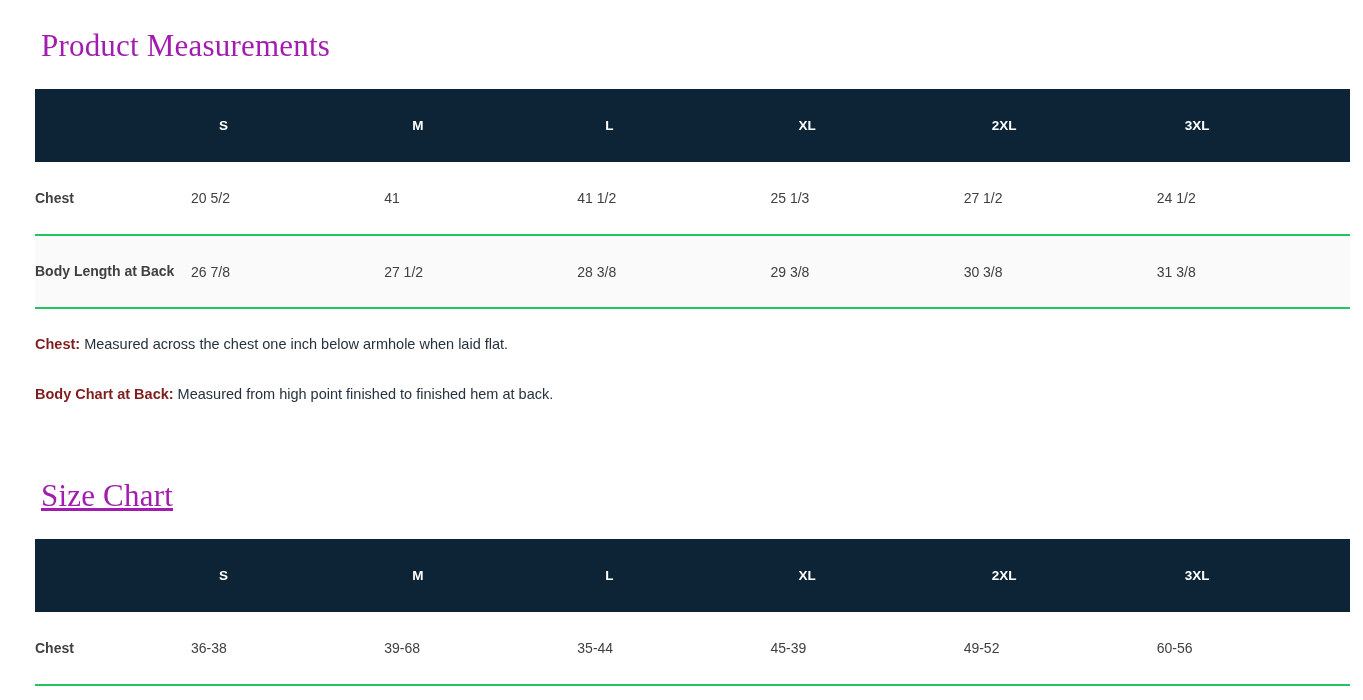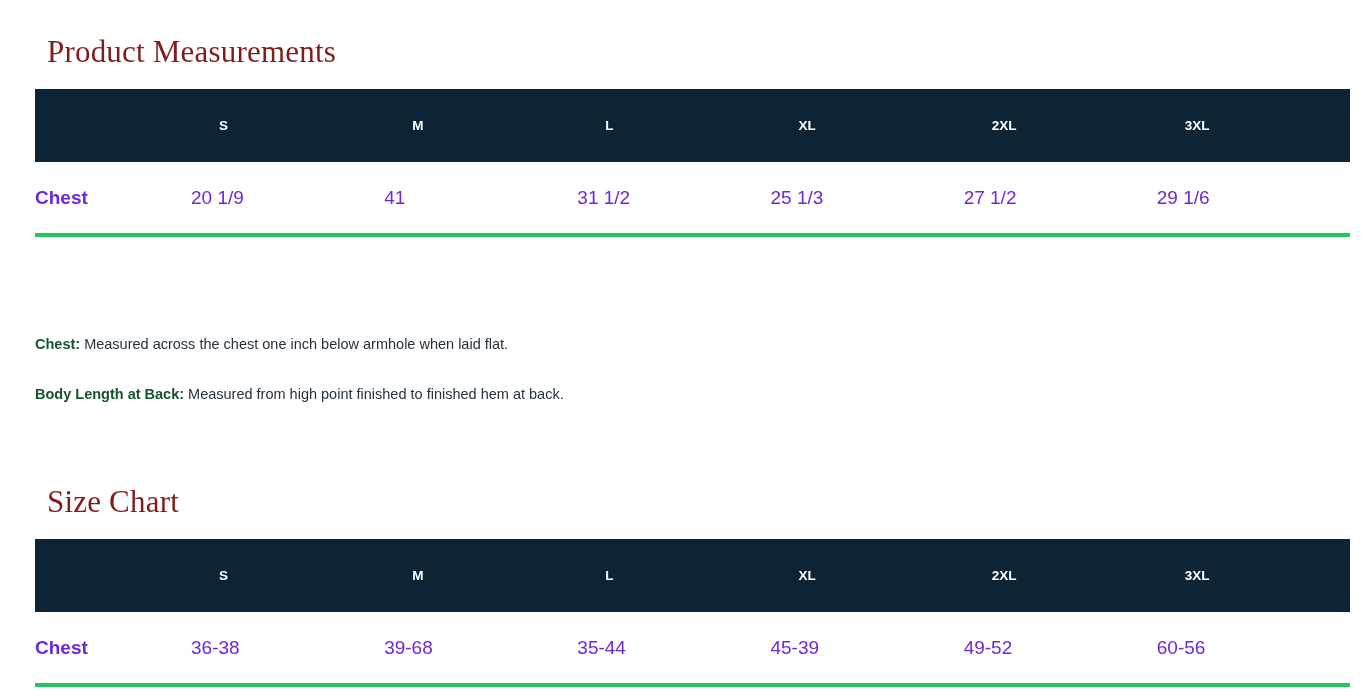--- a/index.html
+++ b/index.html
@@ -17,36 +17,37 @@
     position: relative;
     width: 1363px;
     height: 700px;
     background: #ffffff;
   }
 
   .section-title {
     font-family: "Liberation Serif", serif;
     font-size: 31px;
     font-weight: 400;
-    color: #7f1d1d;
+    color: #a21caf;
     letter-spacing: 0.2px;
-    margin: 12px;
+    margin: 6px;
     padding: 0;
   }
 
   .title-measurements {
     position: absolute;
     left: 35px;
     top: 22px;
   }
 
   .title-sizechart {
     position: absolute;
     left: 35px;
     top: 472px;
+    text-decoration: underline;
   }
 
   table.meas {
     border-collapse: collapse;
     width: 1315px;
     table-layout: fixed;
   }
 
   table.meas thead th {
     background: #0d2436;
@@ -60,26 +61,26 @@
   }
 
   thead th.rowlabel-col {
     background: #ffffff;
     width: 156px;
   }
 
   thead th .hcell { padding-left: 28px; }
 
   table.meas tbody td {
-    font-size: 19px;
-    color: #6d28d9;
+    font-size: 14px;
+    color: #404040;
     padding: 0;
     height: 73px;
     vertical-align: middle;
-    border-bottom: 4px solid #22c55e;
+    border-bottom: 2px solid #22c55e;
   }
 
   tbody td.rowlabel {
     font-weight: bold;
     color: #16212c;
     font-size: 14.5px;
     padding-left: 24px;
     line-height: 1.35;
     border-bottom: 1px solid #e6e8ea;
   }
@@ -93,21 +94,21 @@
     left: 35px;
     top: 334px;
     width: 1200px;
   }
   .note {
     font-size: 14.5px;
     color: #26323d;
     line-height: 1.5;
     margin-bottom: 28px;
   }
-  .note b { color: #14532d; font-weight: bold; }
+  .note b { color: #7f1d1d; font-weight: bold; }
 
   .table1-wrap {
     position: absolute;
     left: 35px;
     top: 89px;
   }
   .table2-wrap {
     position: absolute;
     left: 35px;
     top: 539px;
@@ -141,37 +142,46 @@
               <div class="hcell">2XL</div>
             </th>
           <th>
               <div class="hcell">3XL</div>
             </th>
         </tr>
       </thead>
       <tbody>
         <tr>
           <td class="rowlabel">Chest</td>
-          <td class="val">20 1/9</td>
+          <td class="val">20 5/2</td>
           <td class="val">41</td>
-          <td class="val">31 1/2</td>
+          <td class="val">41 1/2</td>
           <td class="val">25 1/3</td>
           <td class="val">27 1/2</td>
-          <td class="val">29 1/6</td>
+          <td class="val">24 1/2</td>
+        </tr>
+        <tr class="alt">
+          <td class="rowlabel">Body Length at Back</td>
+          <td class="val">26 7/8</td>
+          <td class="val">27 1/2</td>
+          <td class="val">28 3/8</td>
+          <td class="val">29 3/8</td>
+          <td class="val">30 3/8</td>
+          <td class="val">31 3/8</td>
         </tr>
       </tbody>
     </table>
   </div>
 
   <div class="notes">
     <div class="note">
       <b>Chest:</b><span> Measured across the chest one inch below armhole when laid flat.</span>
     </div>
     <div class="note">
-      <b>Body Length at Back:</b><span> Measured from high point finished to finished hem at back.</span>
+      <b>Body Chart at Back:</b><span> Measured from high point finished to finished hem at back.</span>
     </div>
   </div>
 
   <h1 class="section-title title-sizechart">Size Chart</h1>
 
   <div class="table2-wrap">
     <table class="meas">
       <thead>
         <tr>
           <th class="rowlabel-col"></th>

